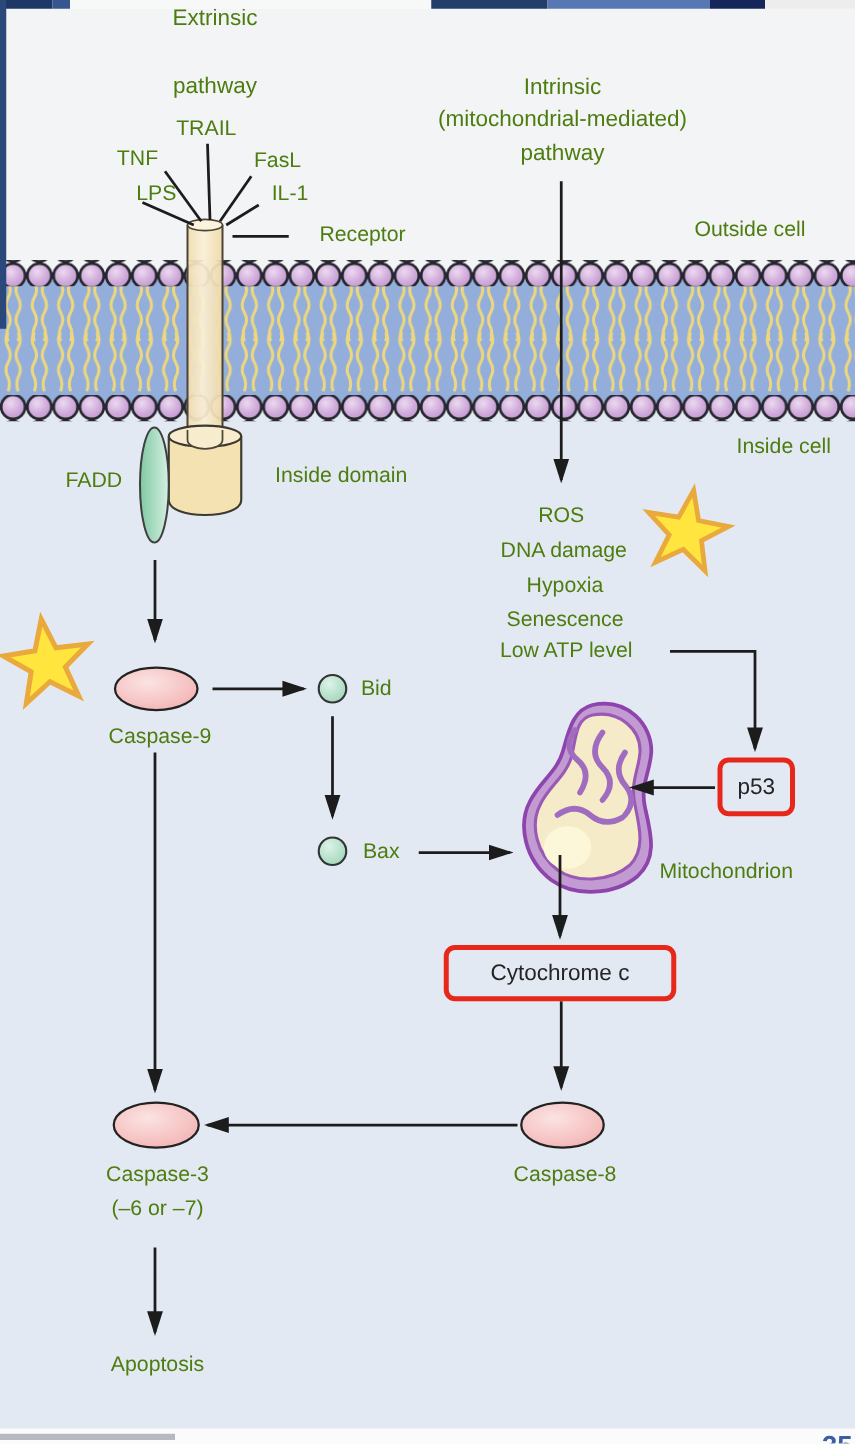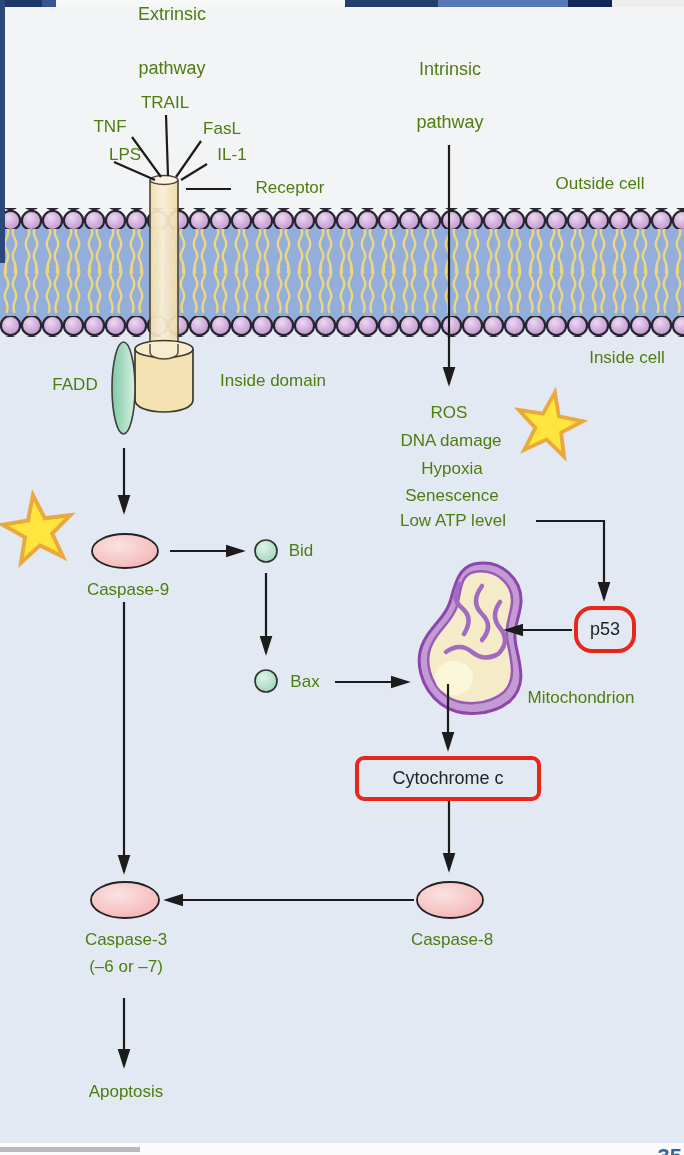--- a/index.html
+++ b/index.html
@@ -141,30 +141,31 @@
     <g>
       <g transform="translate(38,531) rotate(-8)">
         <polygon points="0,-36 8.5,-11.7 34.2,-11.1 13.8,4.5 21.2,29.1 0,14.5 -21.2,29.1 -13.8,4.5 -34.2,-11.1 -8.5,-11.7" fill="#ffe53e" stroke="#e9a93c" stroke-width="4"></polygon>
       </g>
       <g transform="translate(549,426) rotate(10) scale(0.95)">
         <polygon points="0,-36 8.5,-11.7 34.2,-11.1 13.8,4.5 21.2,29.1 0,14.5 -21.2,29.1 -13.8,4.5 -34.2,-11.1 -8.5,-11.7" fill="#ffe53e" stroke="#e9a93c" stroke-width="4"></polygon>
       </g>
     </g>
   </svg>
 
-  <div class="redbox" style="left:574px;top:606px;width:62px;height:47px;border-radius:18px;">
+  <div class="redbox" style="left:574px;top:606px;width:62px;height:47px;">
     <span>p53</span>
   </div>
   <div class="redbox" style="left:355px;top:756px;width:186px;height:45px;">
     <span>Cytochrome c</span>
   </div>
 
   <div class="lbl title" style="left:172px;top:15px;">Extrinsic</div>
   <div class="lbl title" style="left:172px;top:69px;">pathway</div>
   <div class="lbl title" style="left:450px;top:70px;">Intrinsic</div>
+  <div class="lbl title" style="left:450px;top:96px;">(mitochondrial-mediated)</div>
   <div class="lbl title" style="left:450px;top:123px;">pathway</div>
 
   <div class="lbl" style="left:165px;top:103px;">TRAIL</div>
   <div class="lbl" style="left:110px;top:127px;">TNF</div>
   <div class="lbl" style="left:222px;top:129px;">FasL</div>
   <div class="lbl" style="left:90px;top:155px;margin-left:35px;">LPS</div>
   <div class="lbl" style="left:232px;top:155px;">IL-1</div>
   <div class="lbl" style="left:278px;top:188px;margin-left:12px;">Receptor</div>
 
   <div class="lbl" style="left:600px;top:184px;">Outside cell</div>

